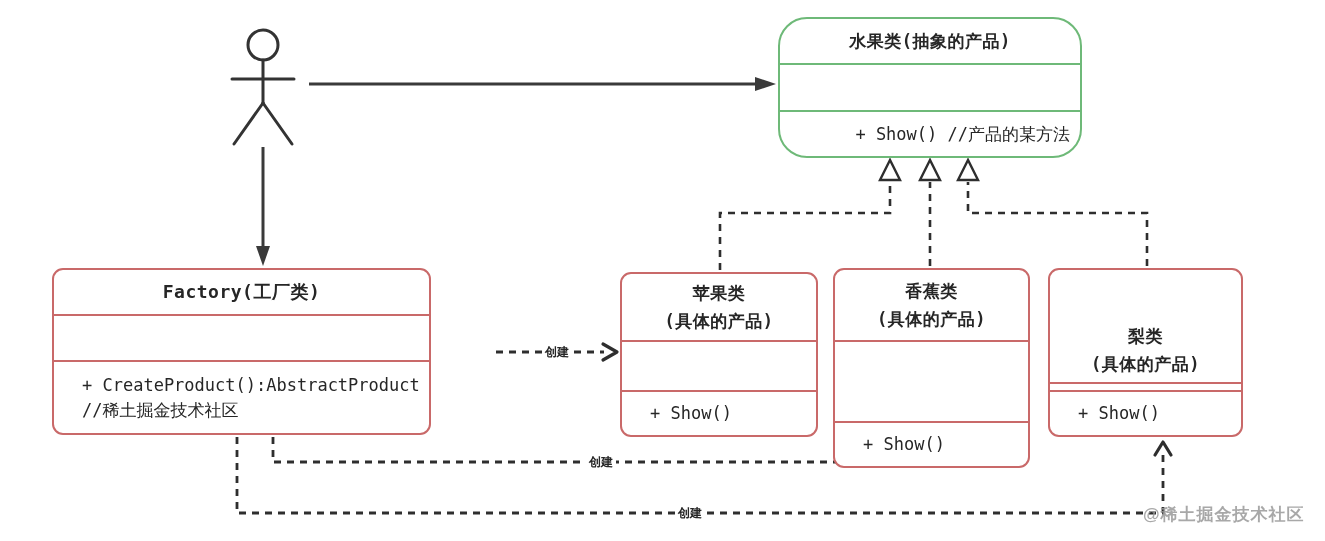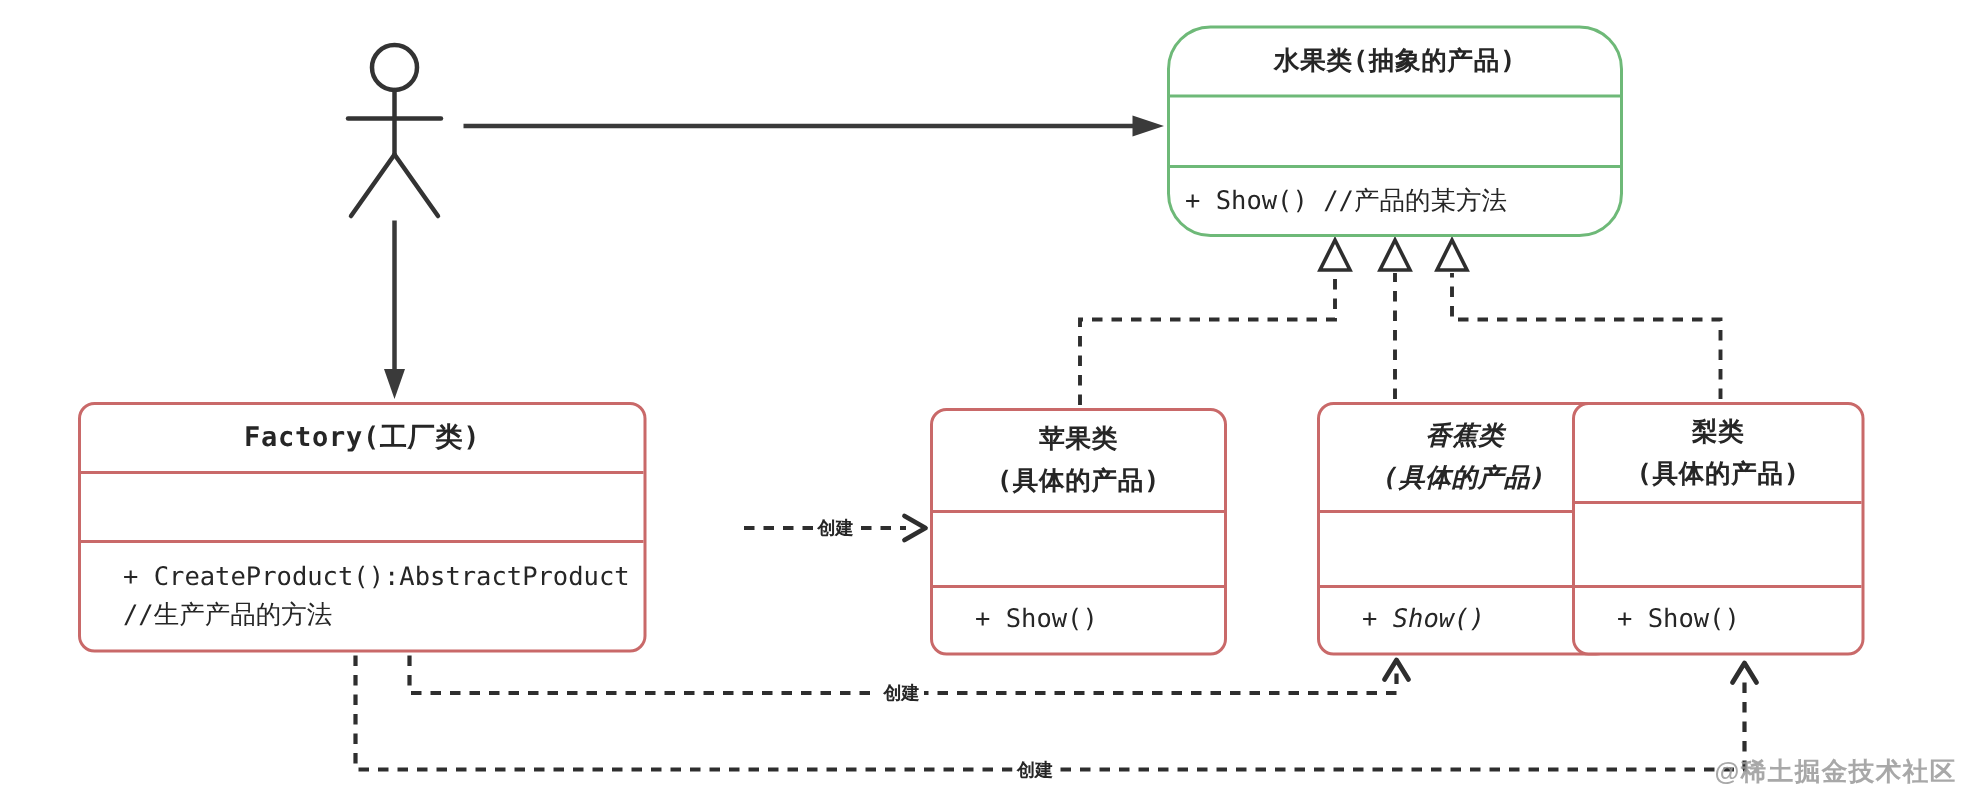--- a/index.html
+++ b/index.html
@@ -11,21 +11,21 @@
   svg.lines { position:absolute; left:0; top:0; width:1325px; height:541px; }
 
   .uml-box {
     position:absolute; background:#fff; box-sizing:border-box;
     border:2.5px solid #888; border-radius:11px;
     display:flex; flex-direction:column;
   }
   .uml-box.green { border-color:var(--abstract-border,#6eb978); }
   .uml-box.red   { border-color:var(--concrete-border,#c96969); }
   .uml-box .sec { box-sizing:border-box; }
-  .uml-box.green .sec + .sec { border-top:2px solid var(--abstract-border,#6eb978); }
+  .uml-box.green .sec + .sec { border-top:2px solid var(--abstract-border,#6eb978);align-items:flex-end; }
   .uml-box.red   .sec + .sec { border-top:2px solid var(--concrete-border,#c96969);padding-left:28px; }
 
   .title {
     display:flex; flex-direction:column; align-items:center; justify-content:center;
     font-weight:bold; font-size:17px; line-height:1.65; text-align:center;
     letter-spacing:0.5px;
   }
   .title.big { font-size:18px; }
   .methods {
     display:flex; flex-direction:column; justify-content:center;
@@ -114,48 +114,48 @@
     </div>
   </div>
 
   <div class="uml-box red" style="left:52px; top:268px; width:379px; height:167px;">
     <div class="sec title big" style="height:44px;">
       <span>Factory(工厂类)</span>
     </div>
     <div class="sec empty-sec"></div>
     <div class="sec methods" style="height:73px;">
       <span>+ CreateProduct():AbstractProduct</span>
-      <span>//生产产品的方法</span>
+      <span>//稀土掘金技术社区</span>
     </div>
   </div>
 
   <div class="uml-box red" style="left:620px; top:272px; width:198px; height:165px;justify-content:flex-end;">
     <div class="sec title" style="height:66px;">
       <span>苹果类</span>
       <span>(具体的产品)</span>
     </div>
     <div class="sec empty-sec"></div>
     <div class="sec methods" style="height:45px;">
       <span>+ Show()</span>
     </div>
   </div>
 
-  <div class="uml-box red" style="left:878px; top:268px; width:197px; height:169px;font-style:italic;">
+  <div class="uml-box red" style="left:833px; top:268px; width:197px; height:200px;">
     <div class="sec title" style="height:70px;">
       <span>香蕉类</span>
       <span>(具体的产品)</span>
     </div>
     <div class="sec empty-sec"></div>
     <div class="sec methods" style="height:45px;">
       <span>+ Show()</span>
     </div>
   </div>
 
   <div class="uml-box red" style="left:1048px; top:268px; width:195px; height:169px;">
-    <div class="sec title" style="height:64px;">
+    <div class="sec title" style="height:64px;margin-top:48px;">
       <span>梨类</span>
       <span>(具体的产品)</span>
     </div>
     <div class="sec empty-sec"></div>
     <div class="sec methods" style="height:45px;">
       <span>+ Show()</span>
     </div>
   </div>
 
   <div class="create-label" style="left:557px; top:352px;">创建</div>

